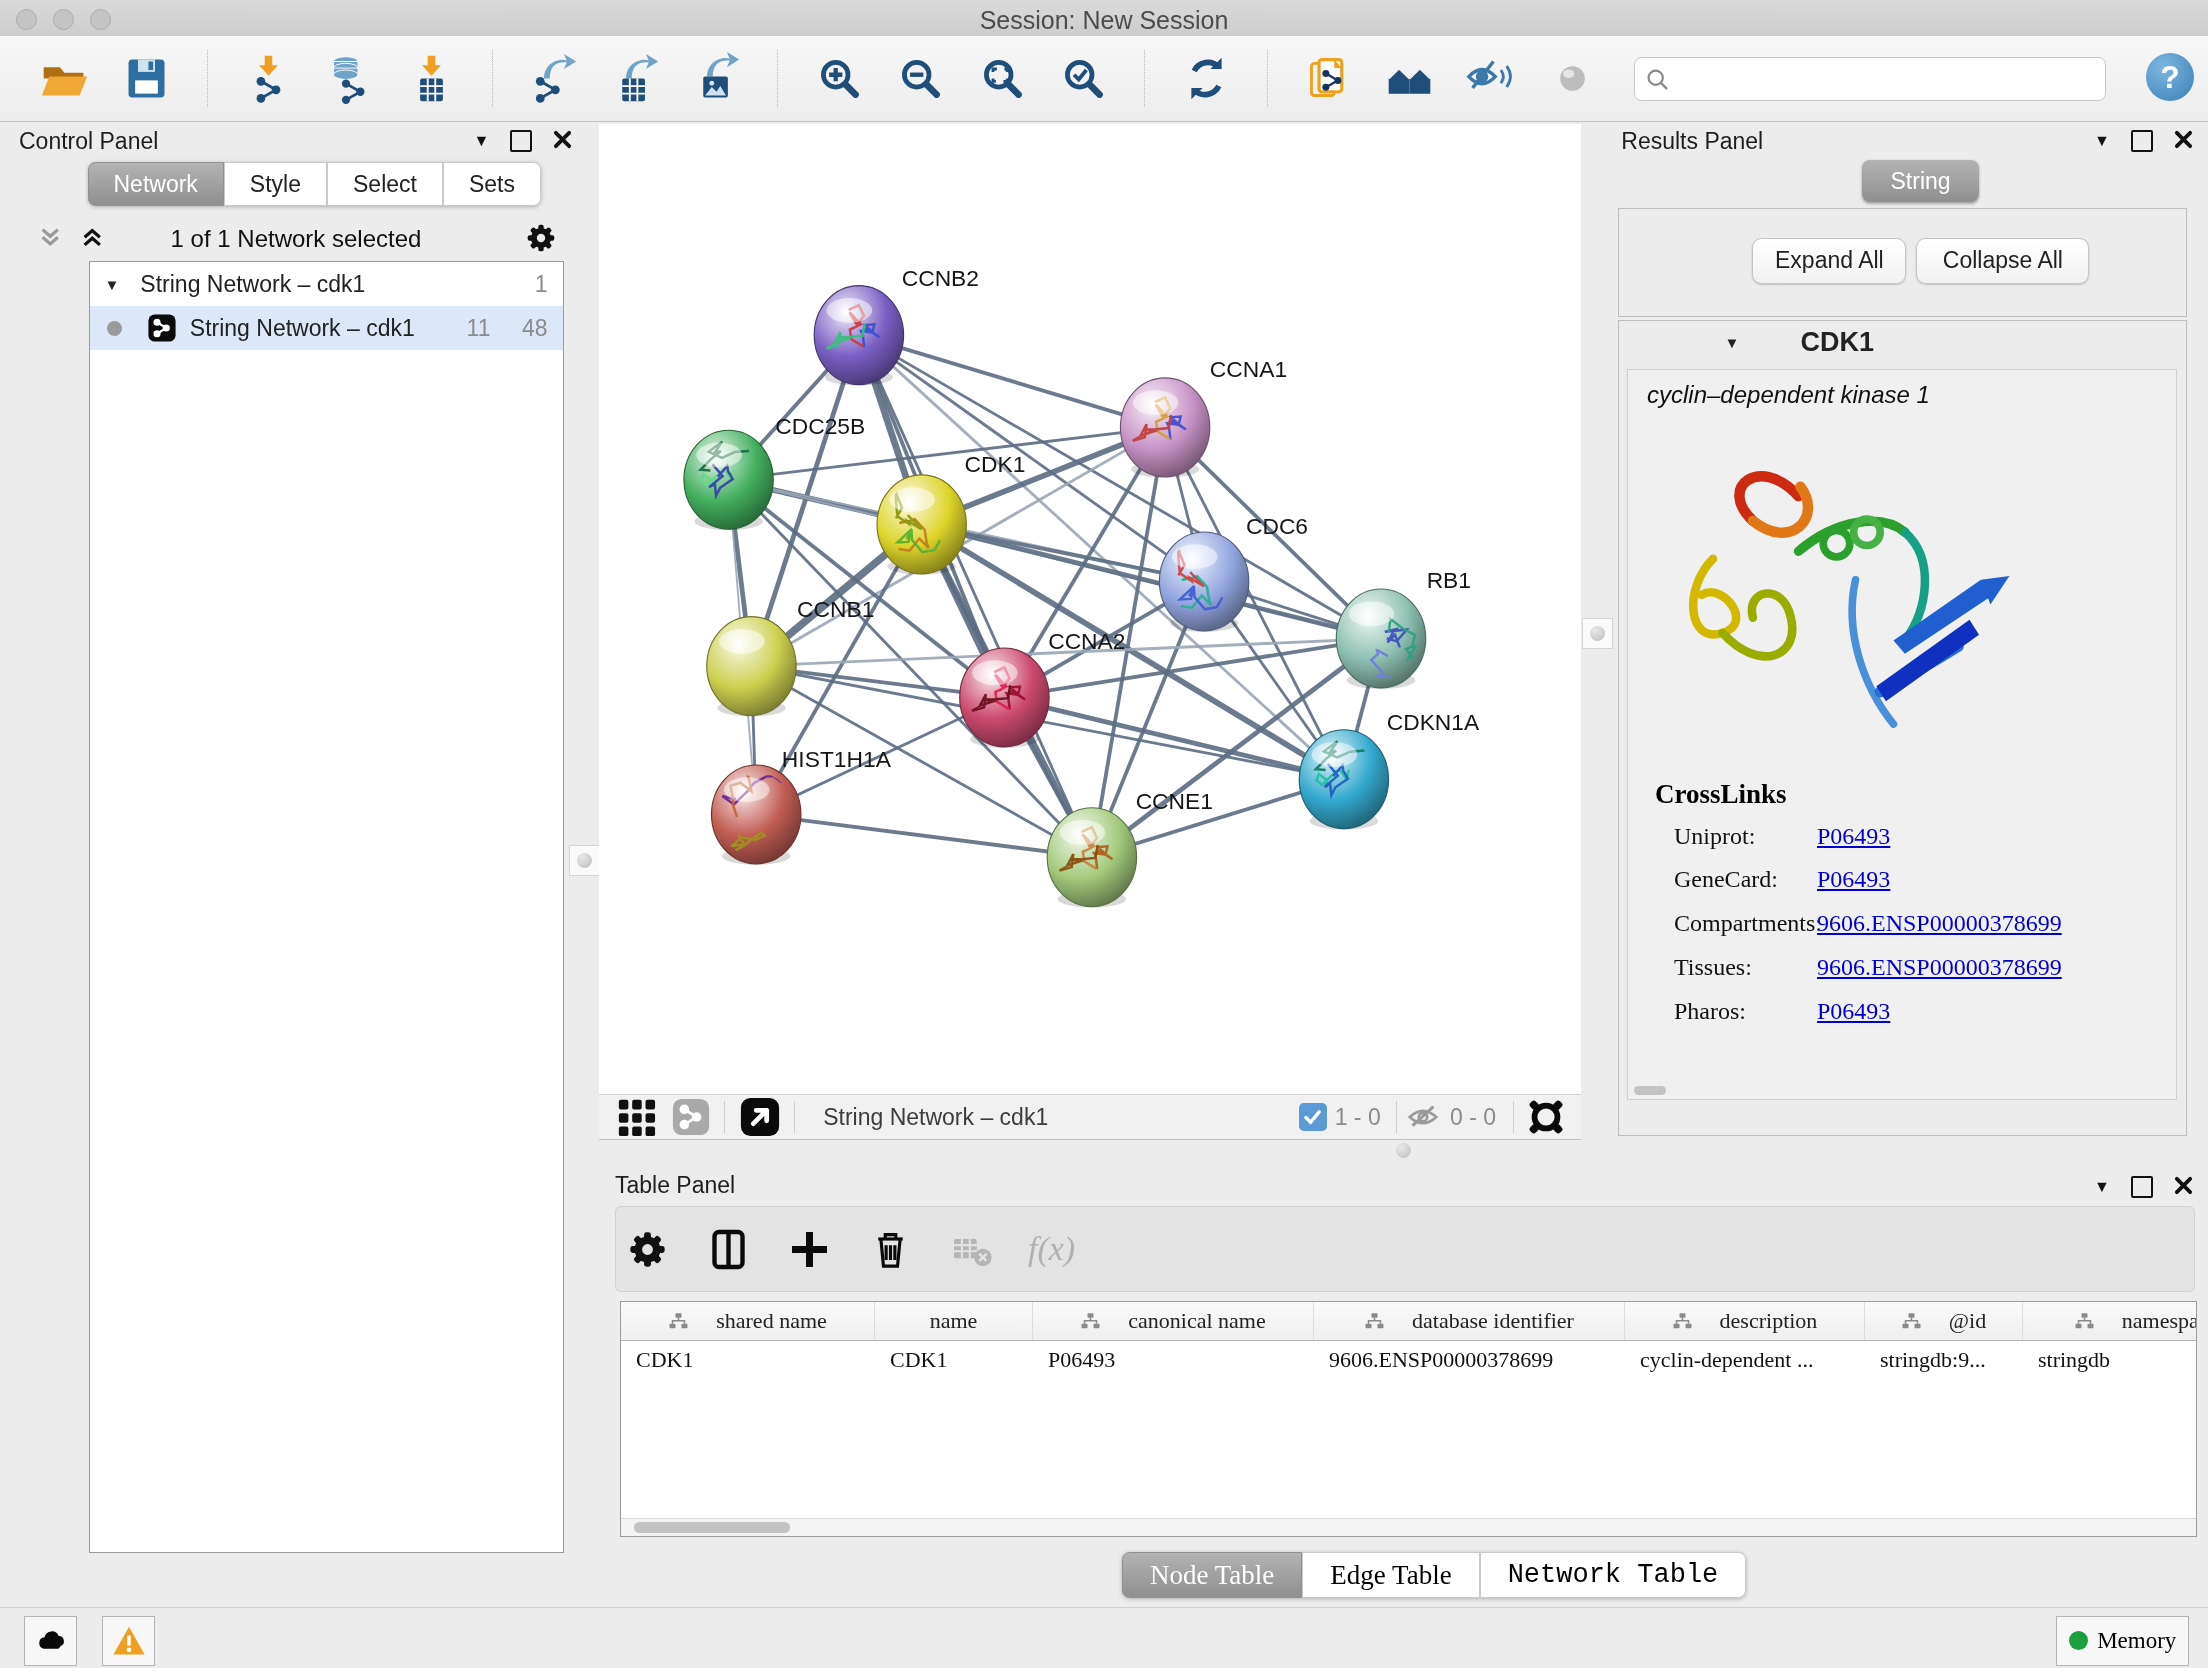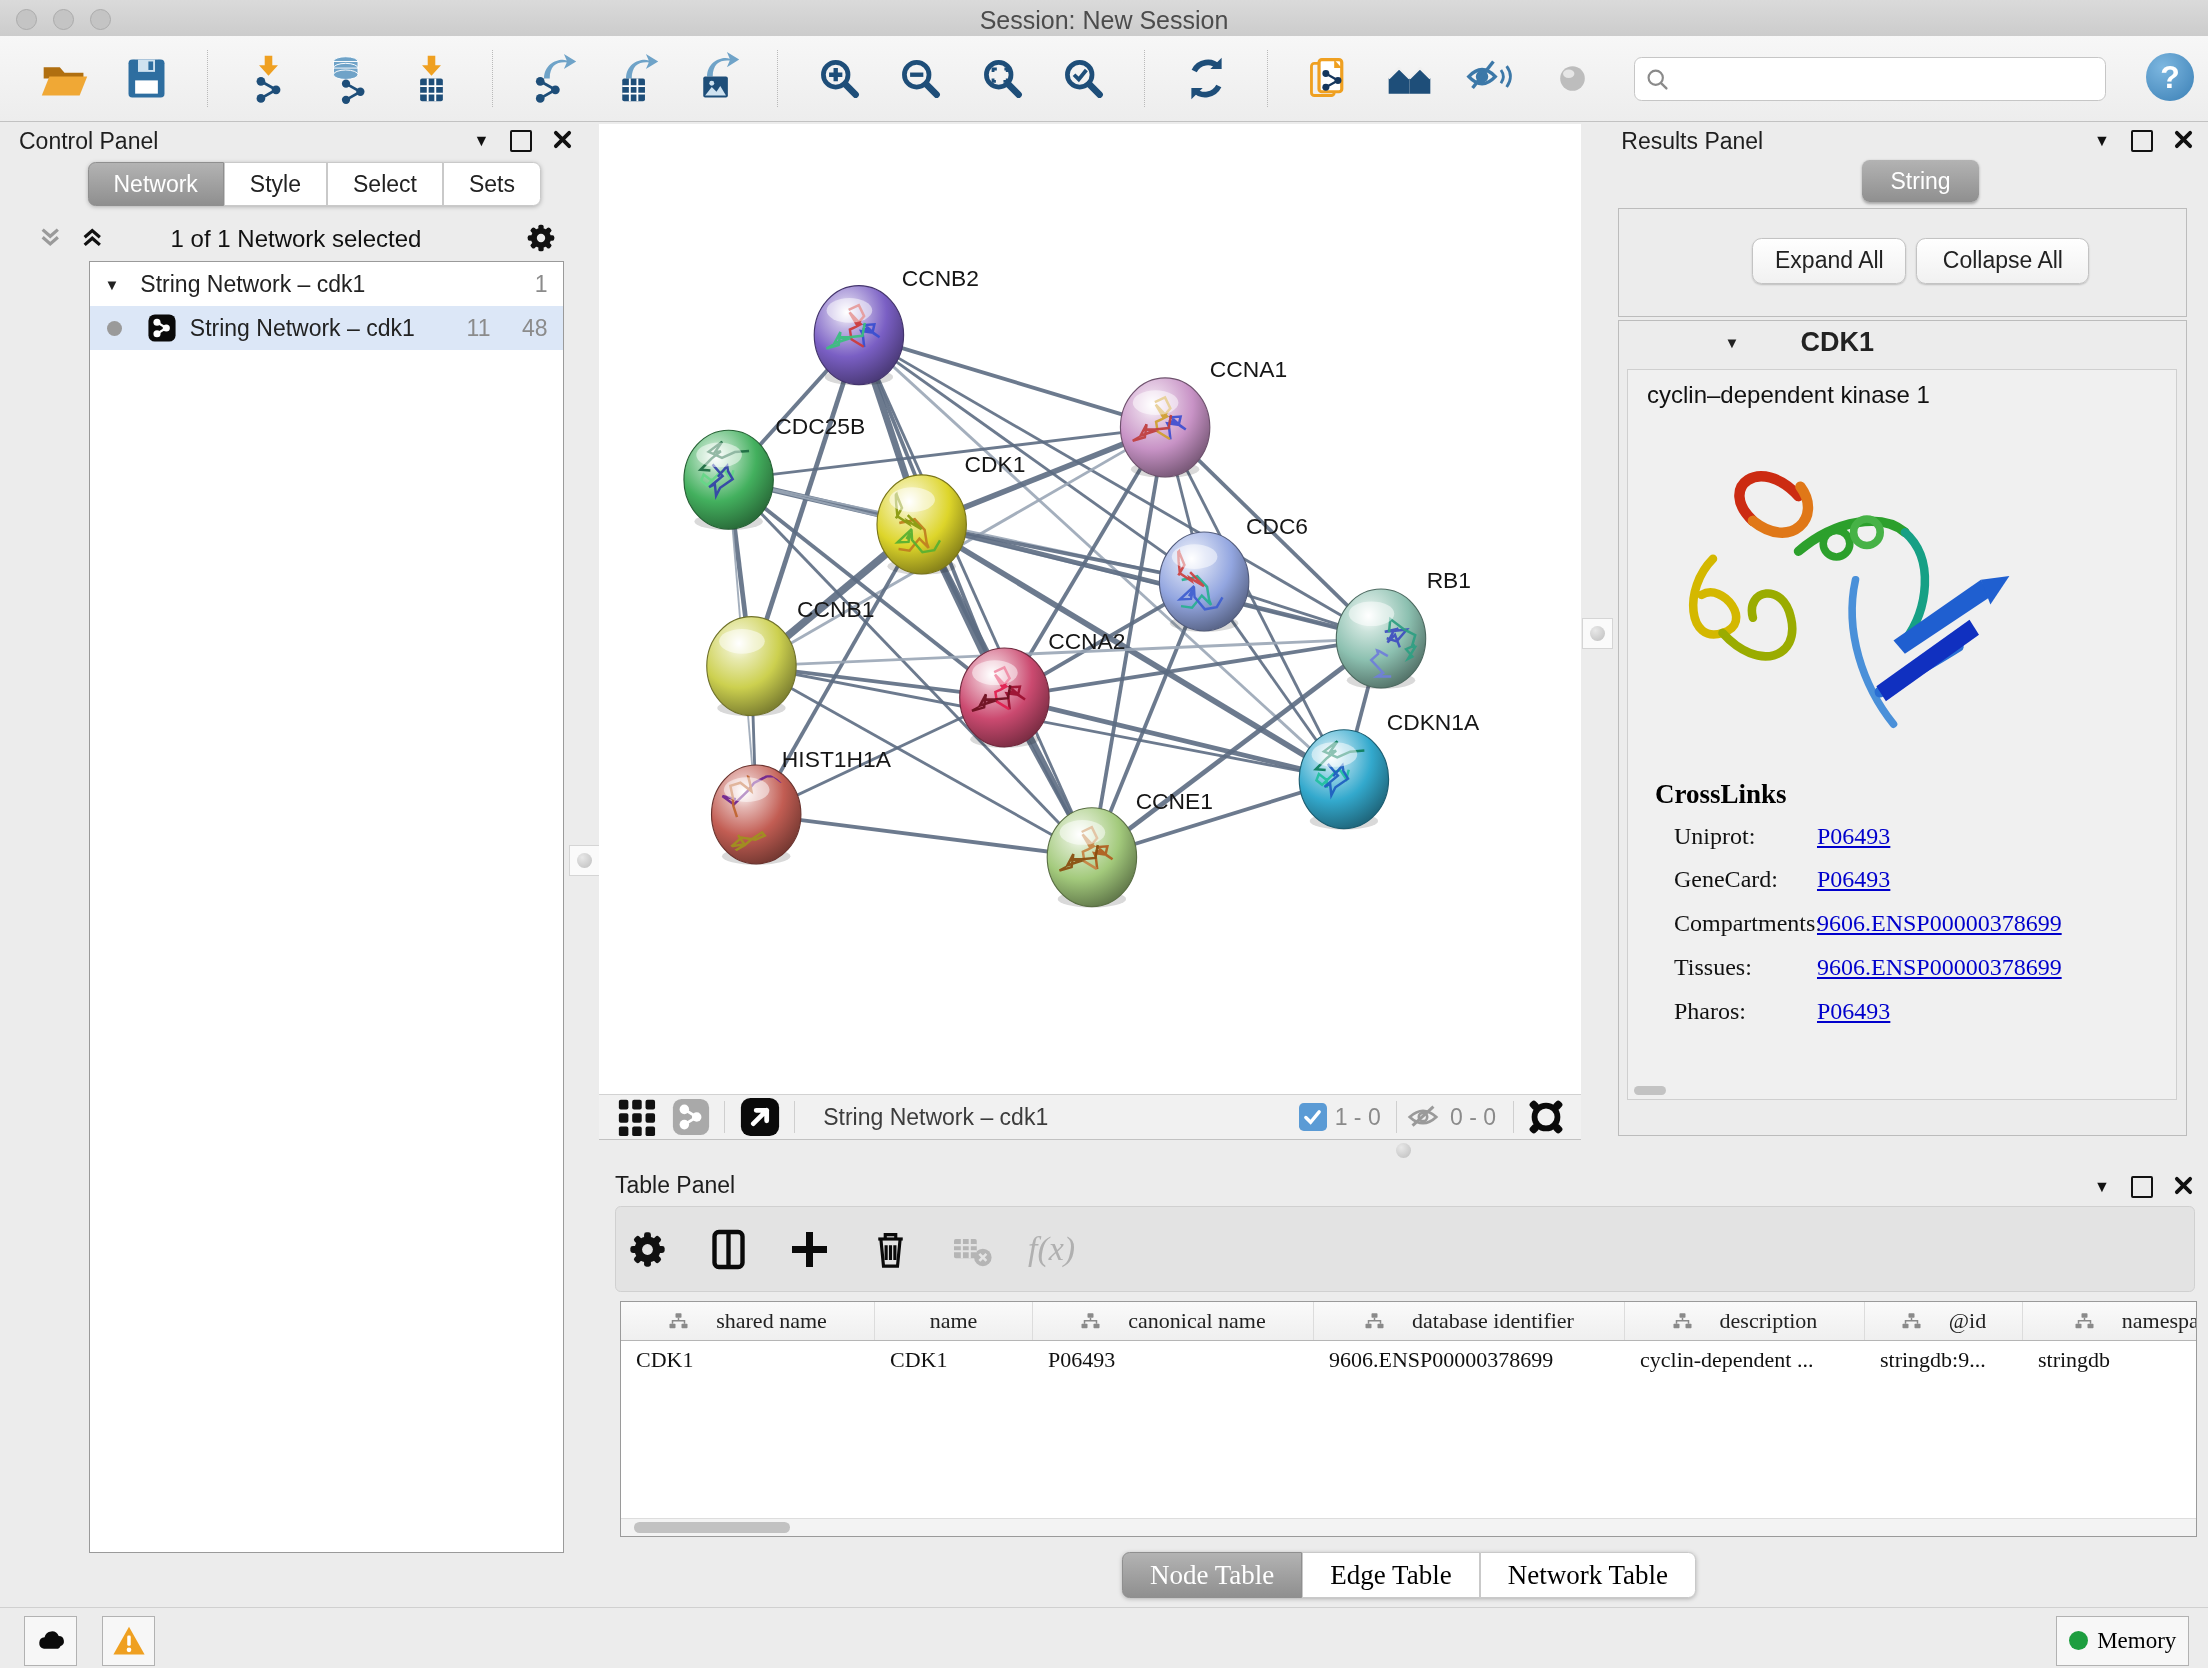--- a/index.html
+++ b/index.html
@@ -81,21 +81,21 @@
     border:1.9px solid #bcbcbc;background:#ececec;}
   .rp-btn{position:absolute;top:28.5px;height:44px;border:1px solid #c3c3c3;border-radius:9.5px;
     background:linear-gradient(#ffffff,#f1f1f1);font-size:23px;display:flex;align-items:center;
     justify-content:center;cursor:pointer;box-shadow:0 1px 1.9px rgba(0,0,0,.2);}
   #rp-box2{position:absolute;left:11.4px;top:196px;width:567px;height:814px;
     border:1.9px solid #bcbcbc;background:#ececec;}
   #rp-entry-head{position:absolute;left:0;top:0;width:100%;height:44px;}
   #rp-gene{position:absolute;left:181px;top:5.7px;font-size:27px;font-weight:bold;}
   #rp-inner{position:absolute;left:7.6px;top:48px;width:548px;height:729px;
     background:#f0f0f0;border:1px solid #cfcfcf;}
-  #rp-desc{position:absolute;left:19px;top:11.4px;font-size:24px;color:#111;}
+  #rp-desc{position:absolute;left:19px;top:11.4px;font-size:24px;color:#111;font-style:italic;}
   #rp-ribbon{position:absolute;left:28.5px;top:67px;}
   #rp-xl-title{position:absolute;left:27px;top:409px;font-family:"Liberation Serif",serif;
     font-size:27px;font-weight:bold;color:#000;}
   .xl-row{position:absolute;left:46px;width:495px;font-family:"Liberation Serif",serif;
     font-size:24px;display:flex;}
   .xl-label{width:143px;color:#111;}
   .xl-value{color:#0000cc;text-decoration:underline;cursor:pointer;}
   #rp-scroll-thumb{position:absolute;left:5.7px;bottom:3.8px;width:32px;height:9.5px;
     border-radius:4.8px;background:#c3c3c3;}
 
@@ -903,21 +903,21 @@
       <div class="td-cell" style="width: 247px;">stringdb</div>
     </div>
     <div id="table-hscroll">
       <div id="table-hthumb"></div>
     </div>
   </div>
 
   <div id="bottom-tabs" class="abs">
     <div class="bt-tab selected first" style="border-radius: 7.6px 0px 0px 7.6px; background: linear-gradient(rgb(179, 179, 179), rgb(143, 143, 143)); color: rgb(255, 255, 255); border-color: rgb(143, 143, 143);">Node Table</div>
     <div class="bt-tab">Edge Table</div>
-    <div class="bt-tab last" style="border-radius: 0px 7.6px 7.6px 0px;">Network Table</div>
+    <div class="bt-tab last" style="border-radius: 0px 7.6px 7.6px 0px; font-family: Liberation Mono, monospace;">Network Table</div>
   </div>
 
   <div id="status-bar" class="abs">
     <span class="sb-btn" style="left:24px">
       <svg width="36" height="36" viewBox="0 0 56 56">
         <path d="M17 40 a9 9 0 0 1 1 -17.8 a11.5 11.5 0 0 1 22 -1.8 a8 8 0 0 1 2.6 15.6 a6.5 6.5 0 0 1 -3.6 4 z" fill="#0a0a0a"></path>
       </svg>
     </span>
     <span class="sb-btn" style="left:102px">
       <svg width="38" height="38" viewBox="0 0 56 56">

